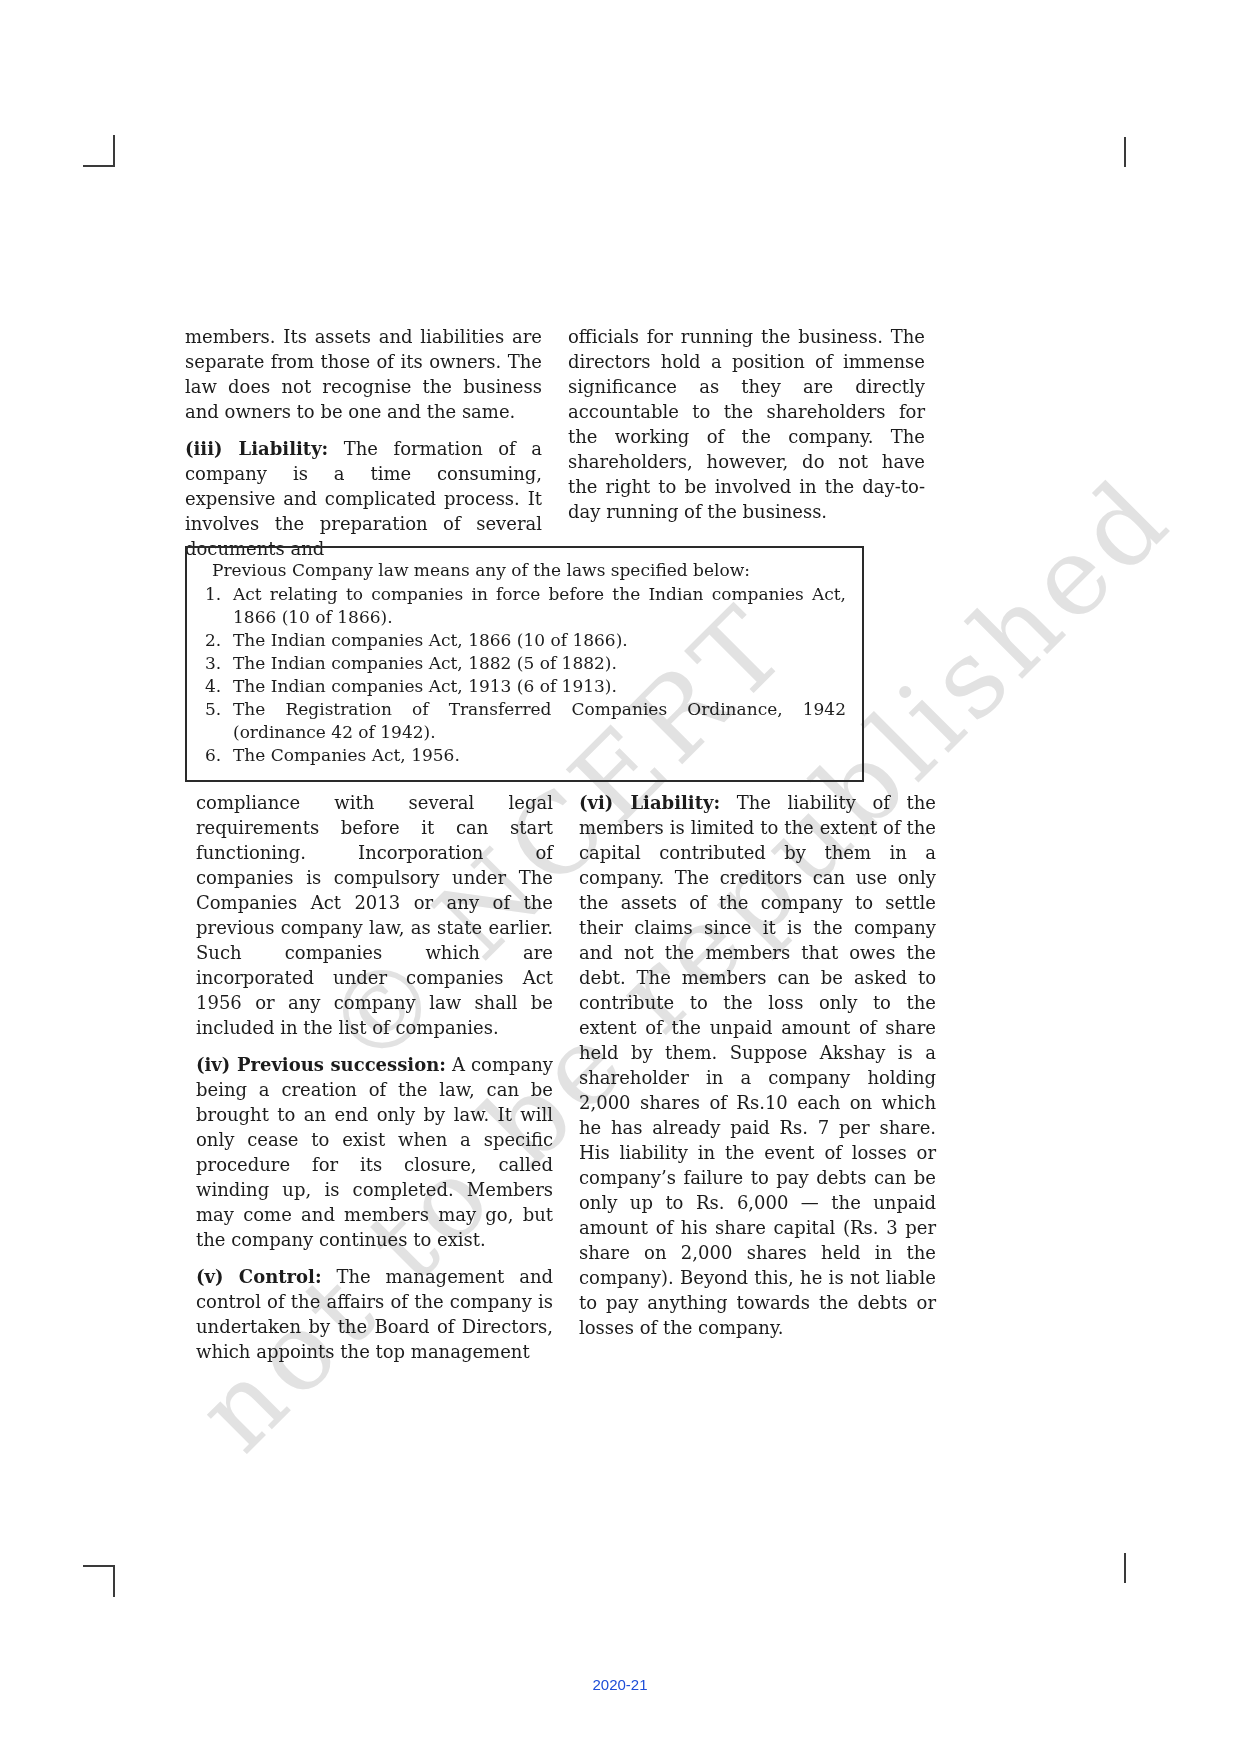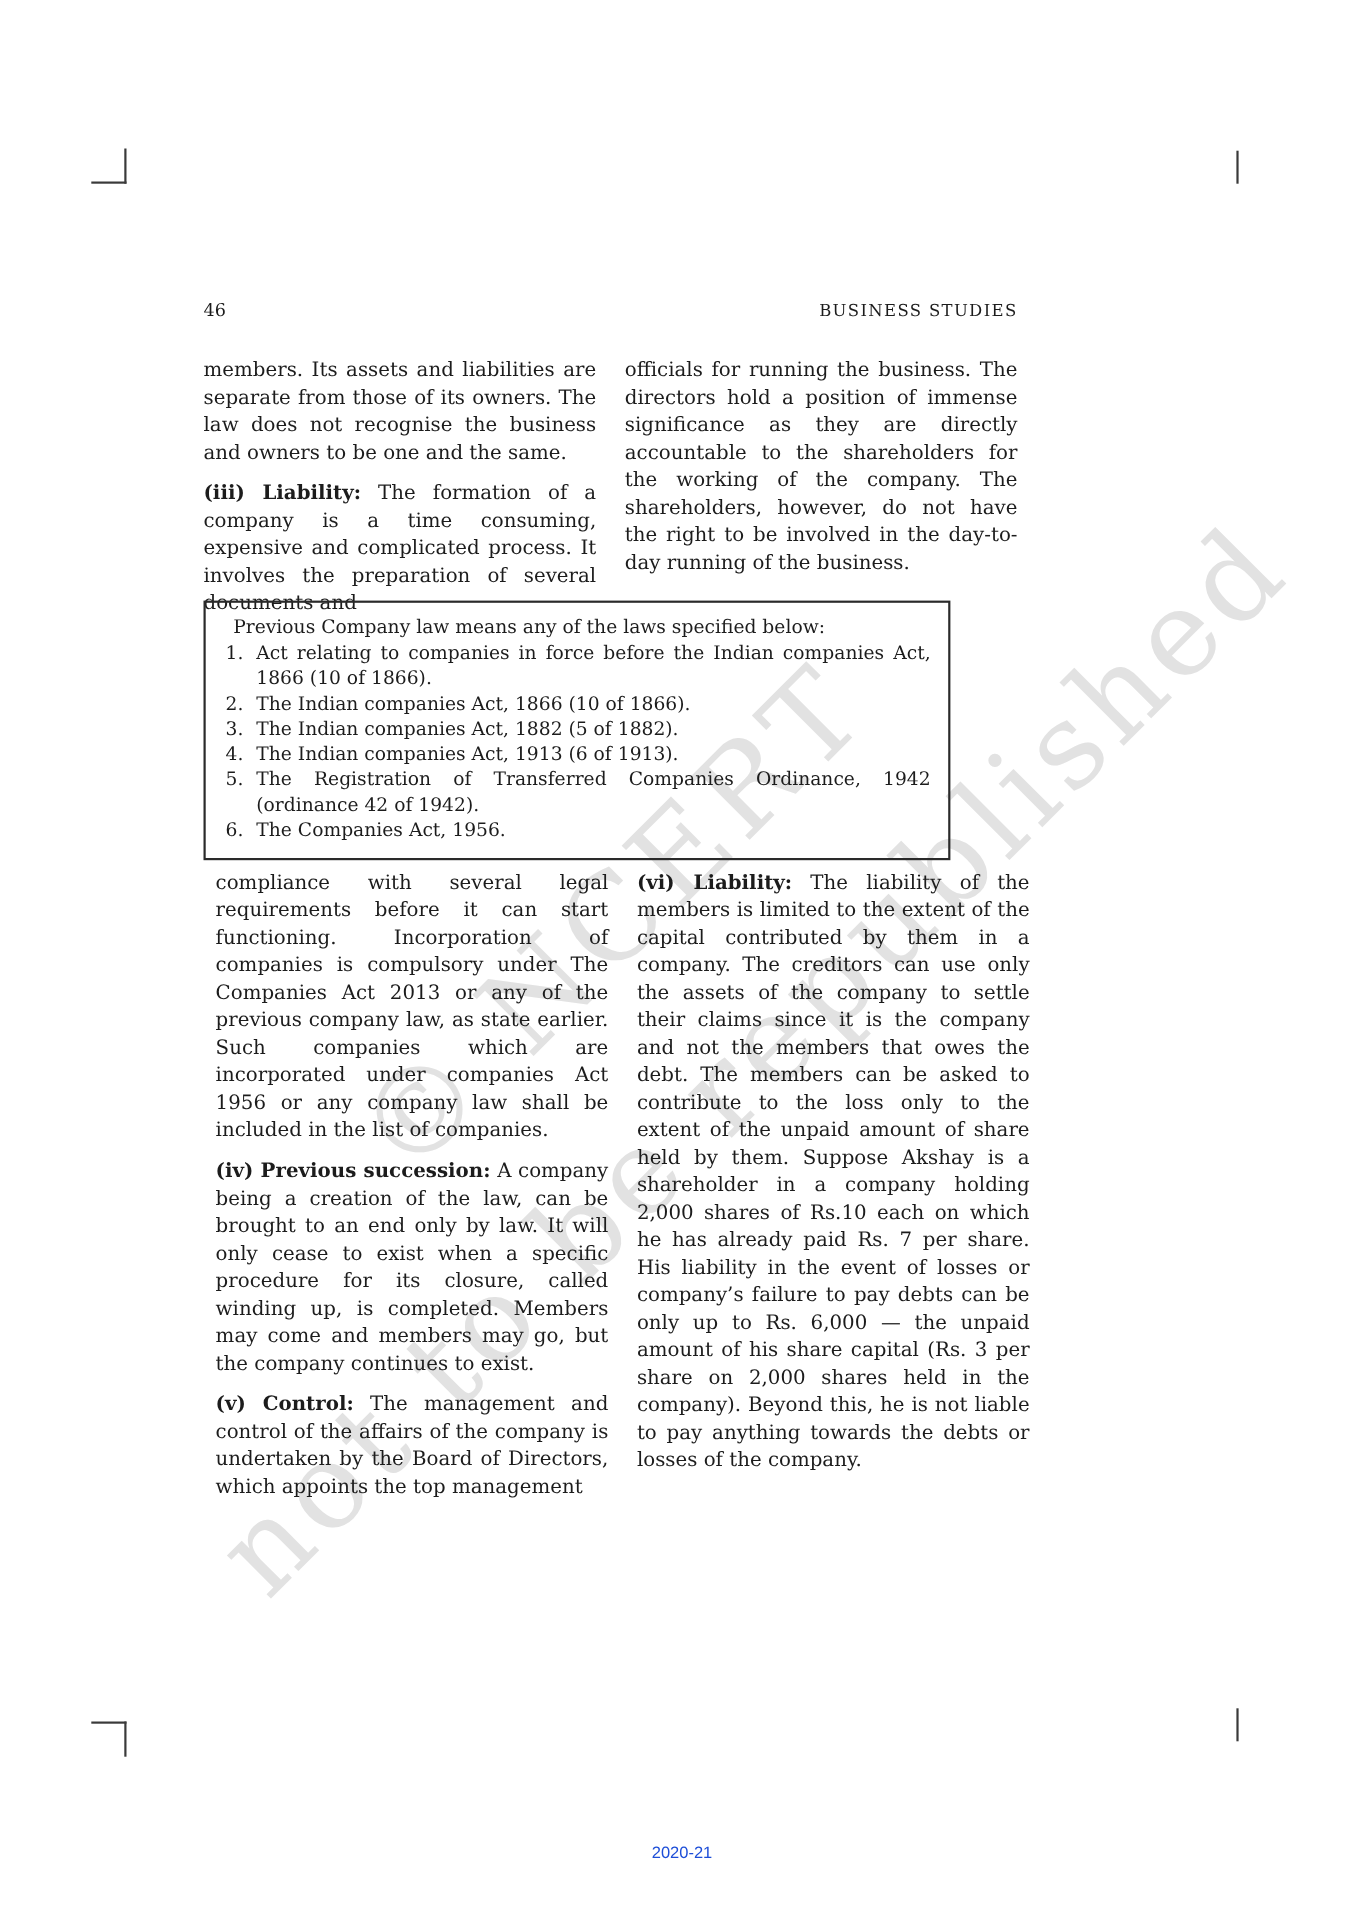--- a/index.html
+++ b/index.html
@@ -120,24 +120,20 @@
   <div class="crop crop-tl"></div>
   <div class="crop crop-tr"></div>
   <div class="crop crop-bl"></div>
   <div class="crop crop-br"></div>
 
   <div class="watermark">
     <div>© NCERT</div>
     <div>not to be republished</div>
   </div>
 
-  <div class="header">
-    <span class="page-num">46</span>
-    <span class="running-head">BUSINESS STUDIES</span>
-  </div>
 
   <div class="content-top">
     <div class="col">
       <p><b class="lead"></b><span>members. Its assets and liabilities are separate from those of its owners. The law does not recognise the business and owners to be one and the same.</span></p>
       <p><b class="lead">(iii) Liability:</b><span> The formation of a company is a time consuming, expensive and complicated process. It involves the preparation of several documents and</span></p>
     </div>
     <div class="col">
       <p><b class="lead"></b><span>officials for running the business. The directors hold a position of immense significance as they are directly accountable to the shareholders for the working of the company. The shareholders, however, do not have the right to be involved in the day-to-day running of the business.</span></p>
     </div>
   </div>

